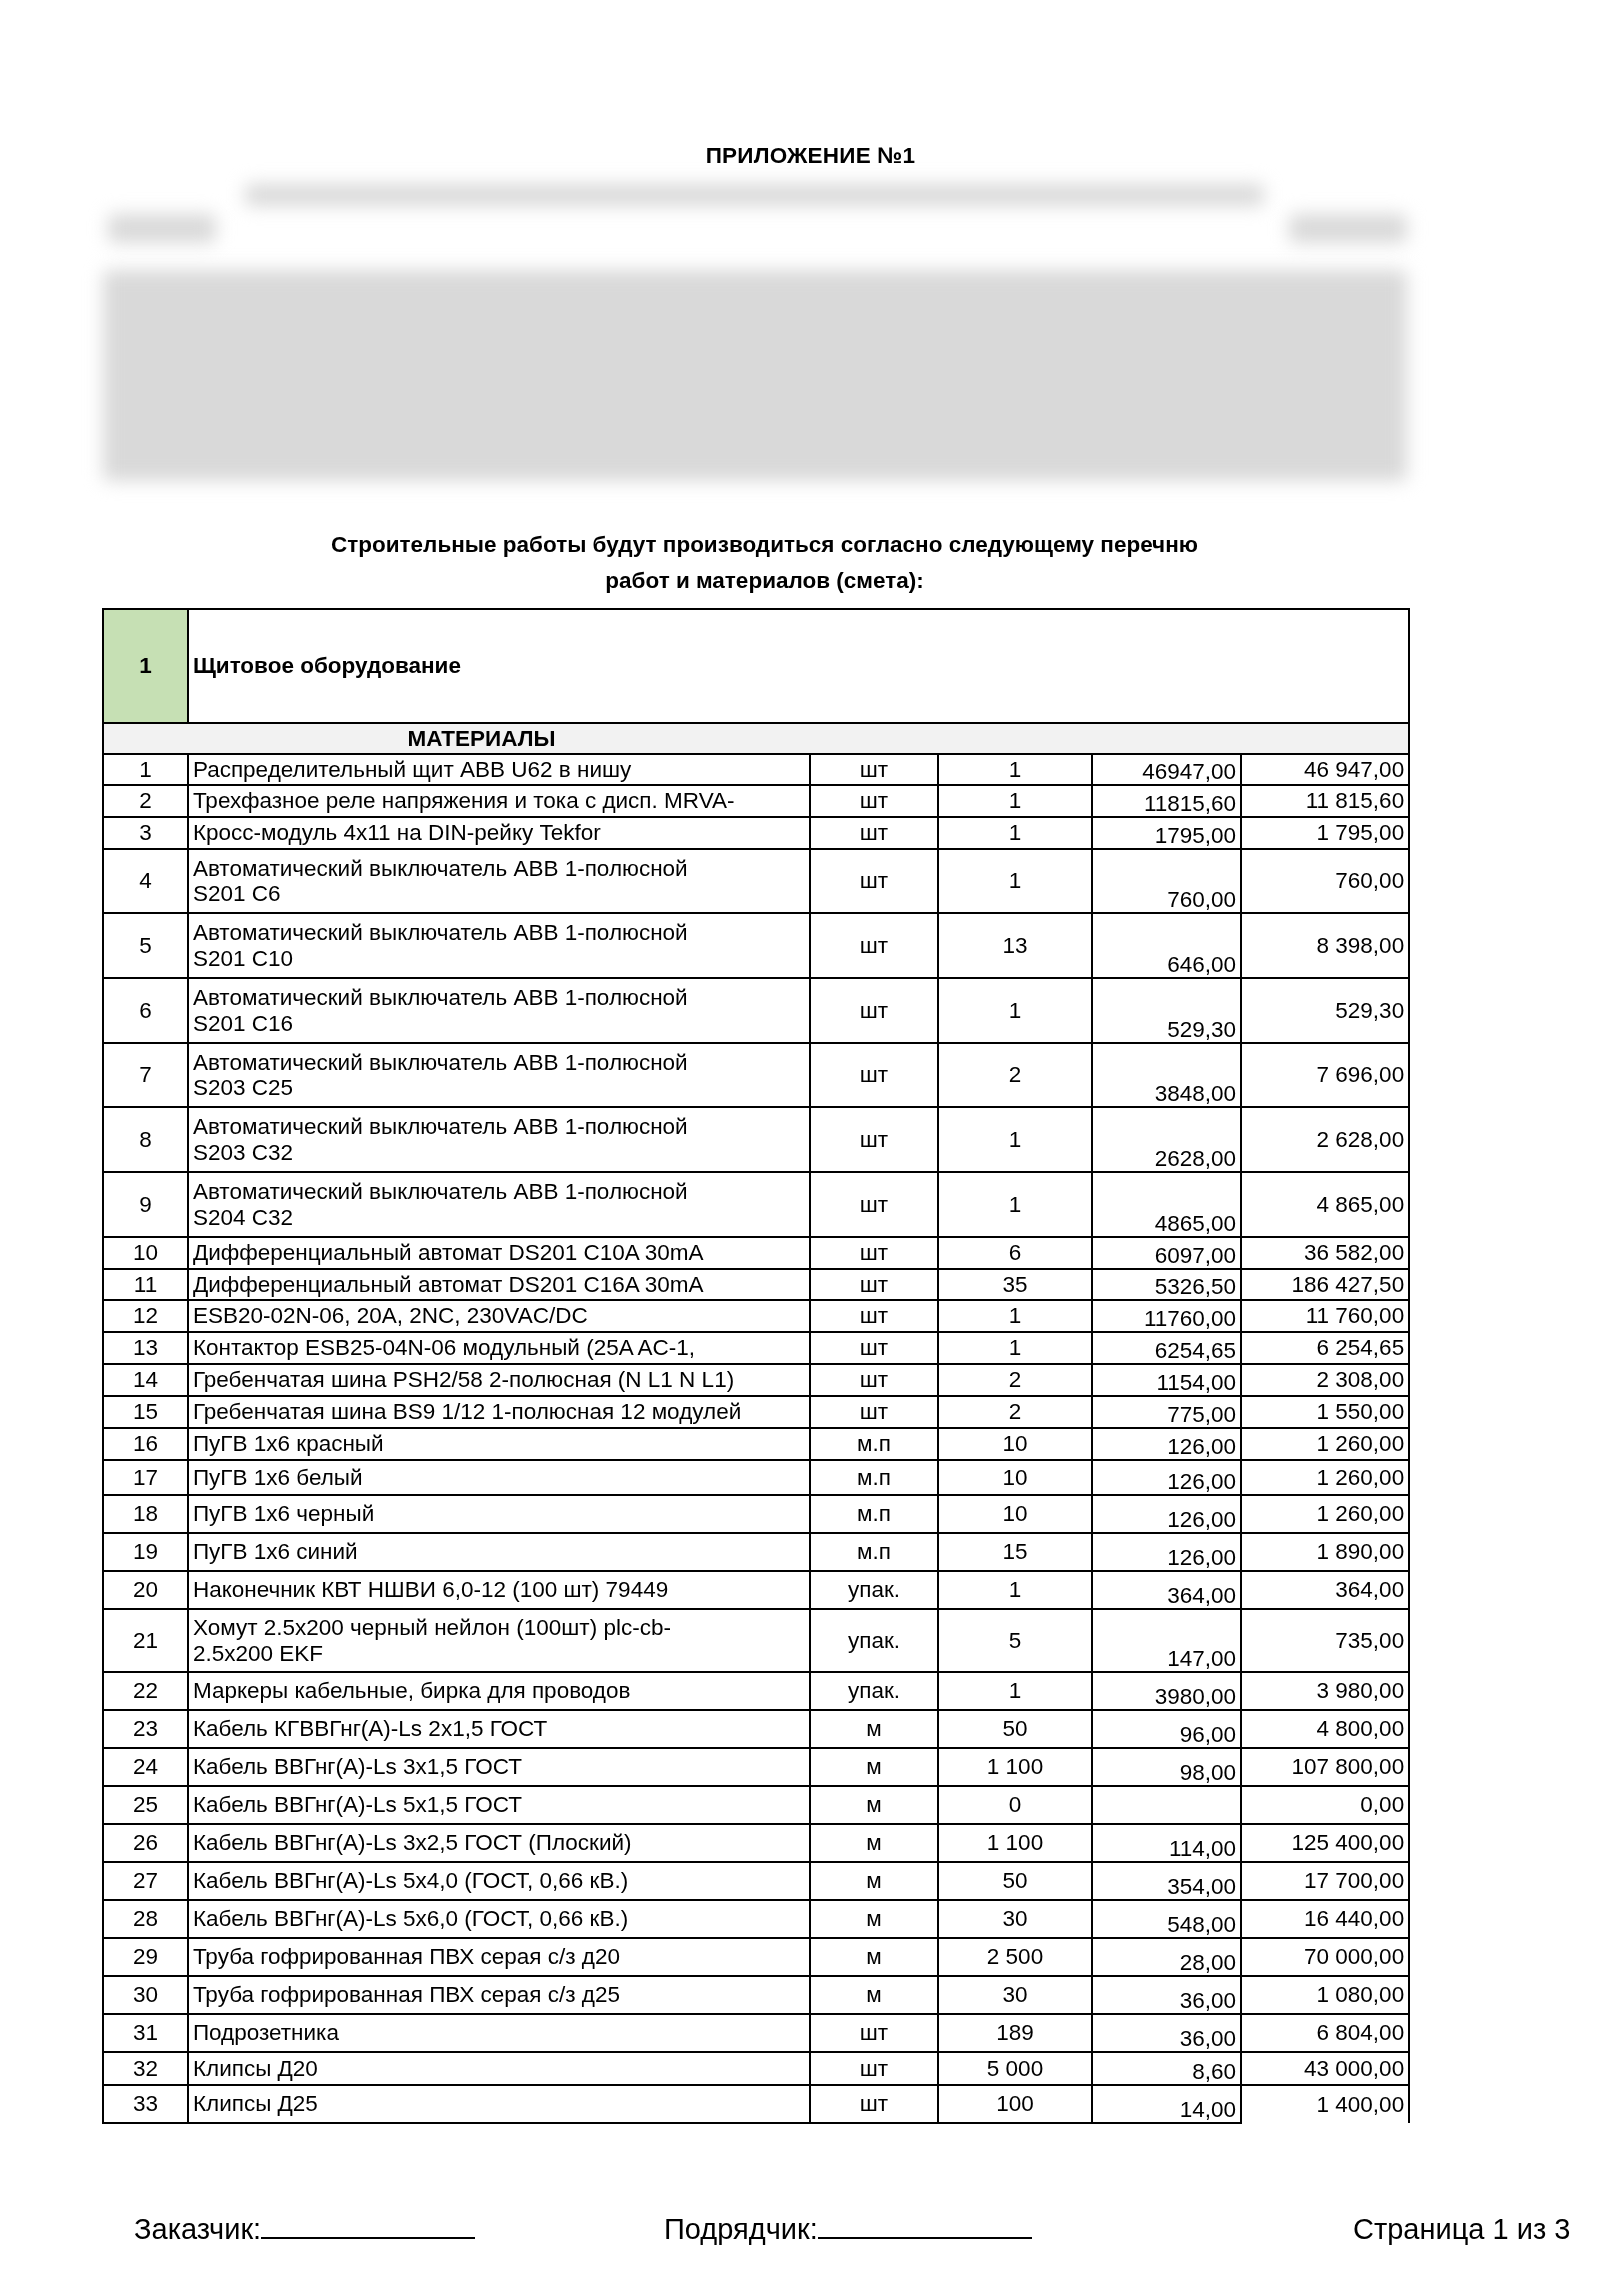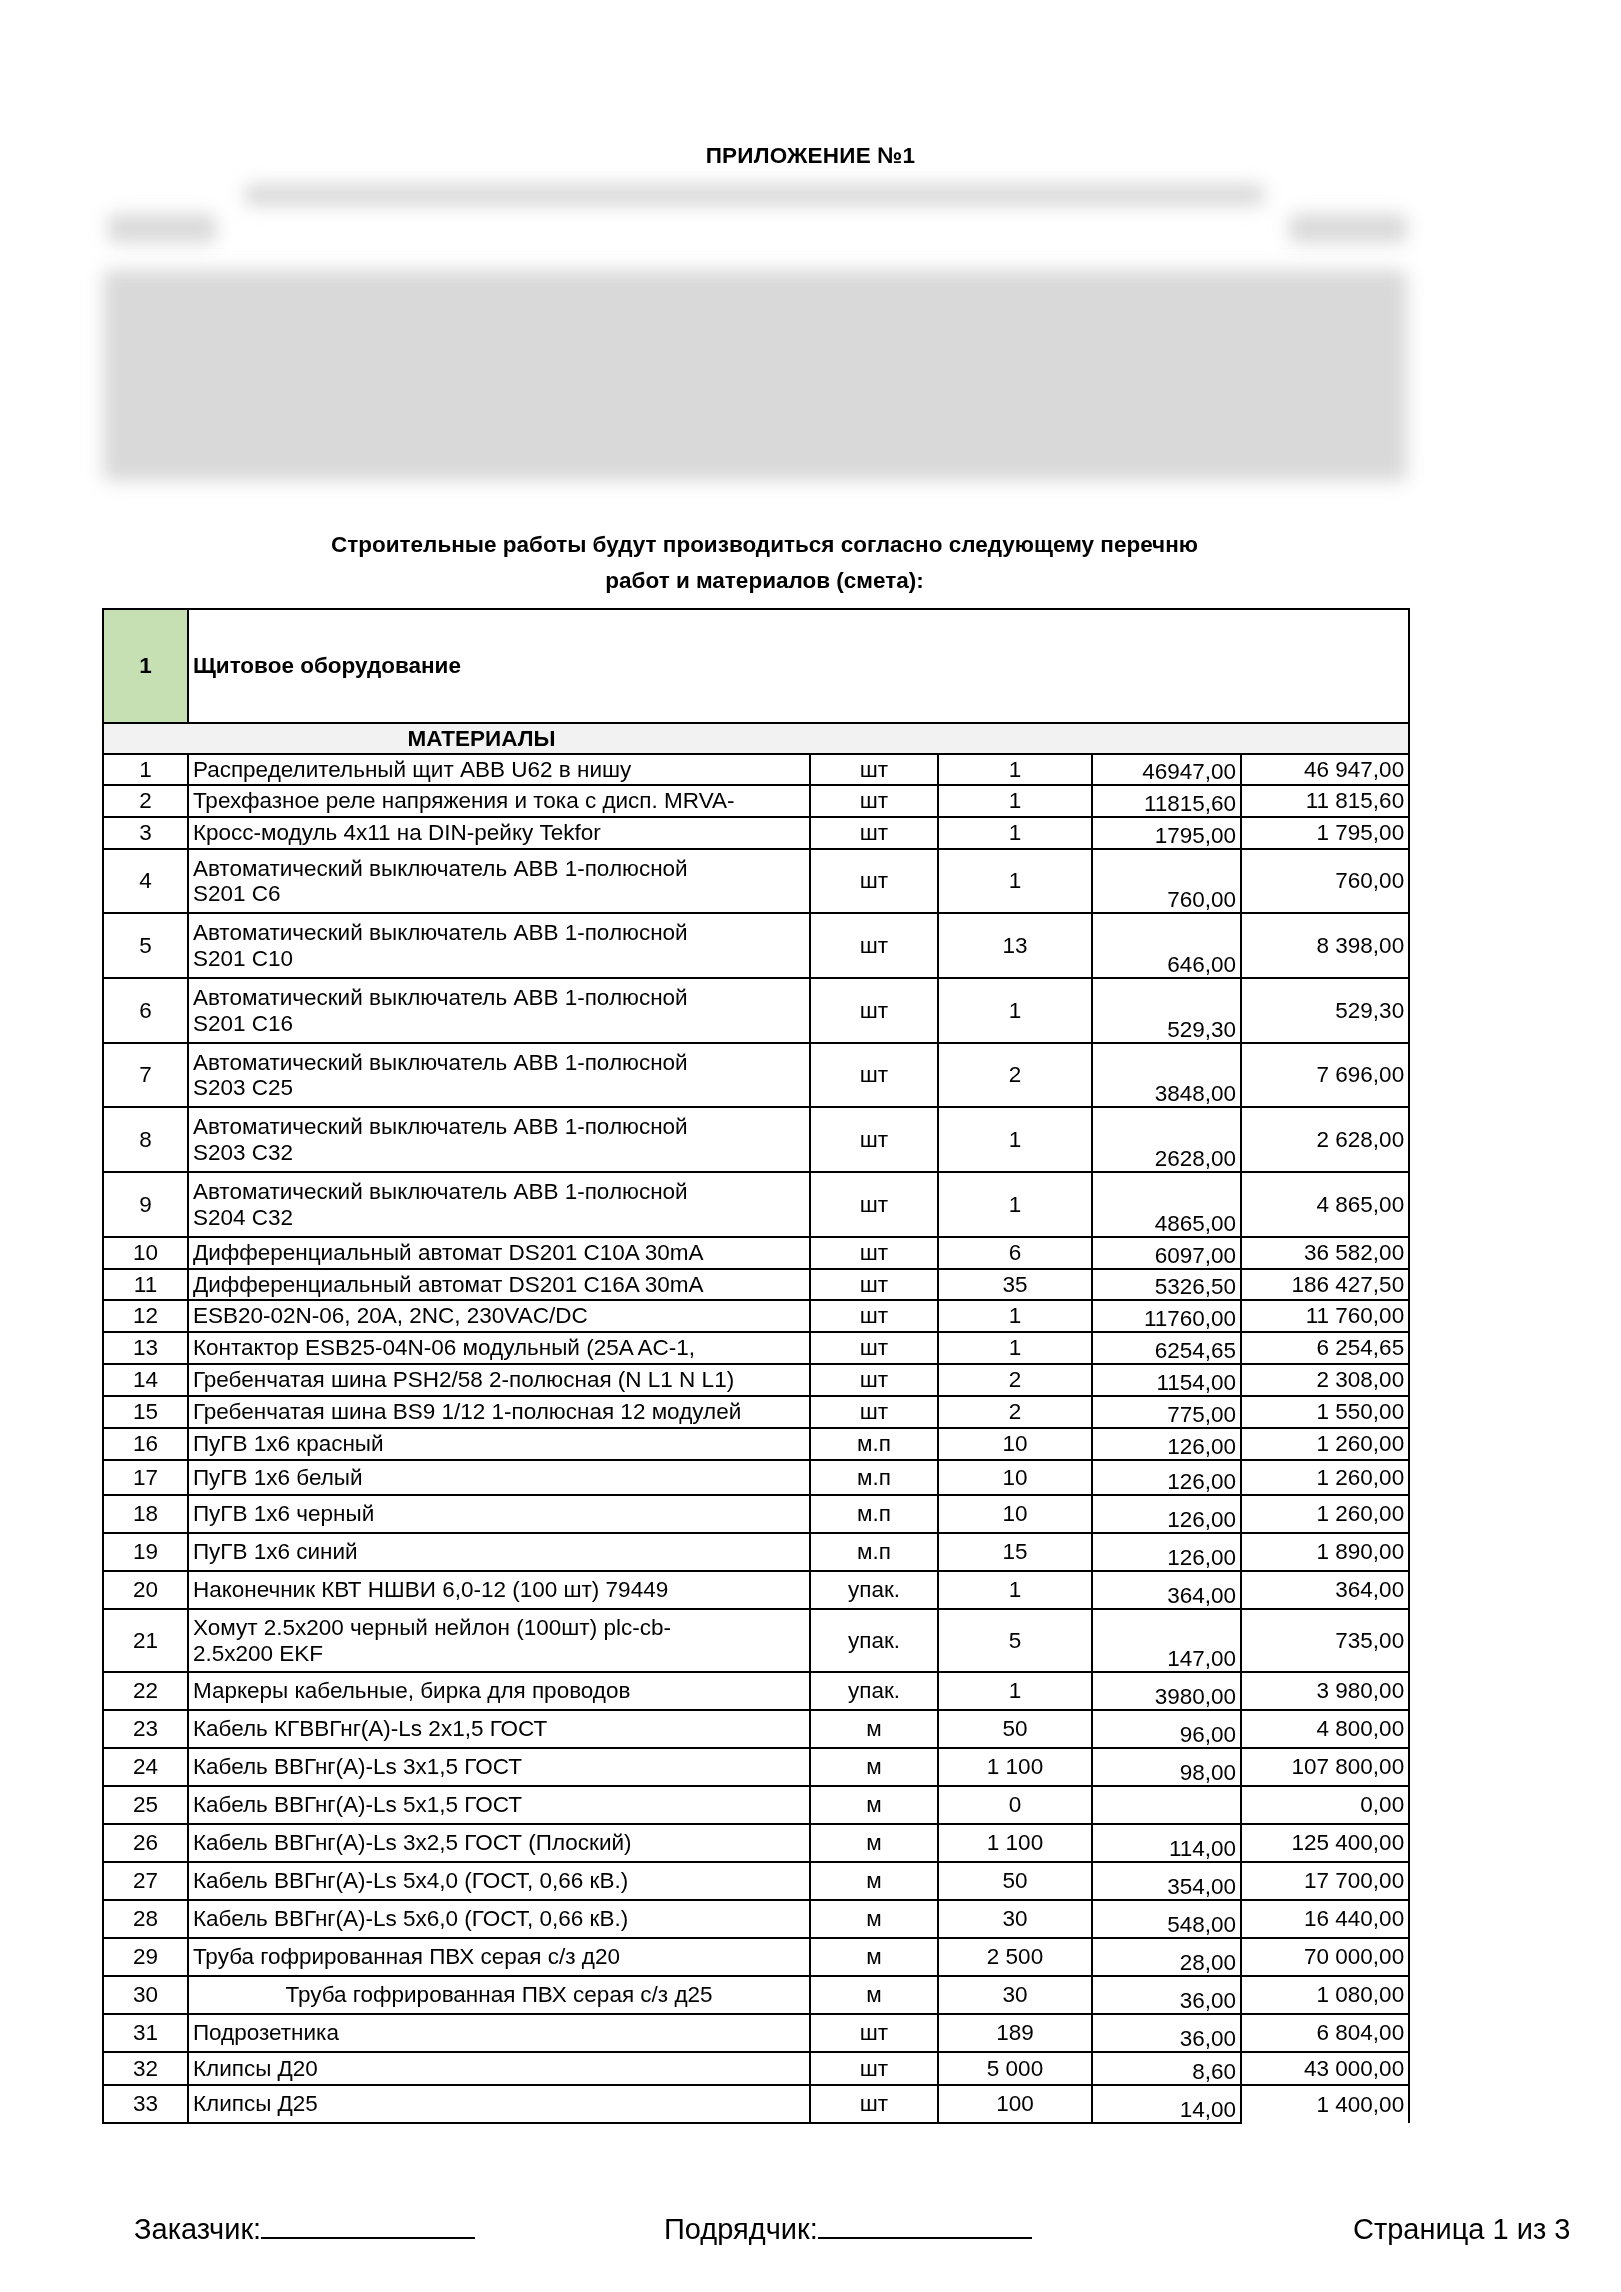--- a/index.html
+++ b/index.html
@@ -284,21 +284,21 @@
       <tr>
         <td class="num" style="height: 36px;">29</td>
         <td class="name" style="height: 36px;"><span>Труба гофрированная ПВХ серая с/з д20</span></td>
         <td class="unit" style="height: 36px;">м</td>
         <td class="qty" style="height: 36px;">2 500</td>
         <td class="price" style="height: 36px; vertical-align: bottom;">28,00</td>
         <td class="total" style="height: 36px;">70 000,00</td>
       </tr>
       <tr>
         <td class="num" style="height: 36px;">30</td>
-        <td class="name" style="height: 36px; text-align: center;"><span>Труба гофрированная ПВХ серая с/з д25</span></td>
+        <td class="name" style="height: 36px;"><span>Труба гофрированная ПВХ серая с/з д25</span></td>
         <td class="unit" style="height: 36px;">м</td>
         <td class="qty" style="height: 36px;">30</td>
         <td class="price" style="height: 36px; vertical-align: bottom;">36,00</td>
         <td class="total" style="height: 36px;">1 080,00</td>
       </tr>
       <tr>
         <td class="num" style="height: 36px;">31</td>
         <td class="name" style="height: 36px;"><span>Подрозетника</span></td>
         <td class="unit" style="height: 36px;">шт</td>
         <td class="qty" style="height: 36px;">189</td>

